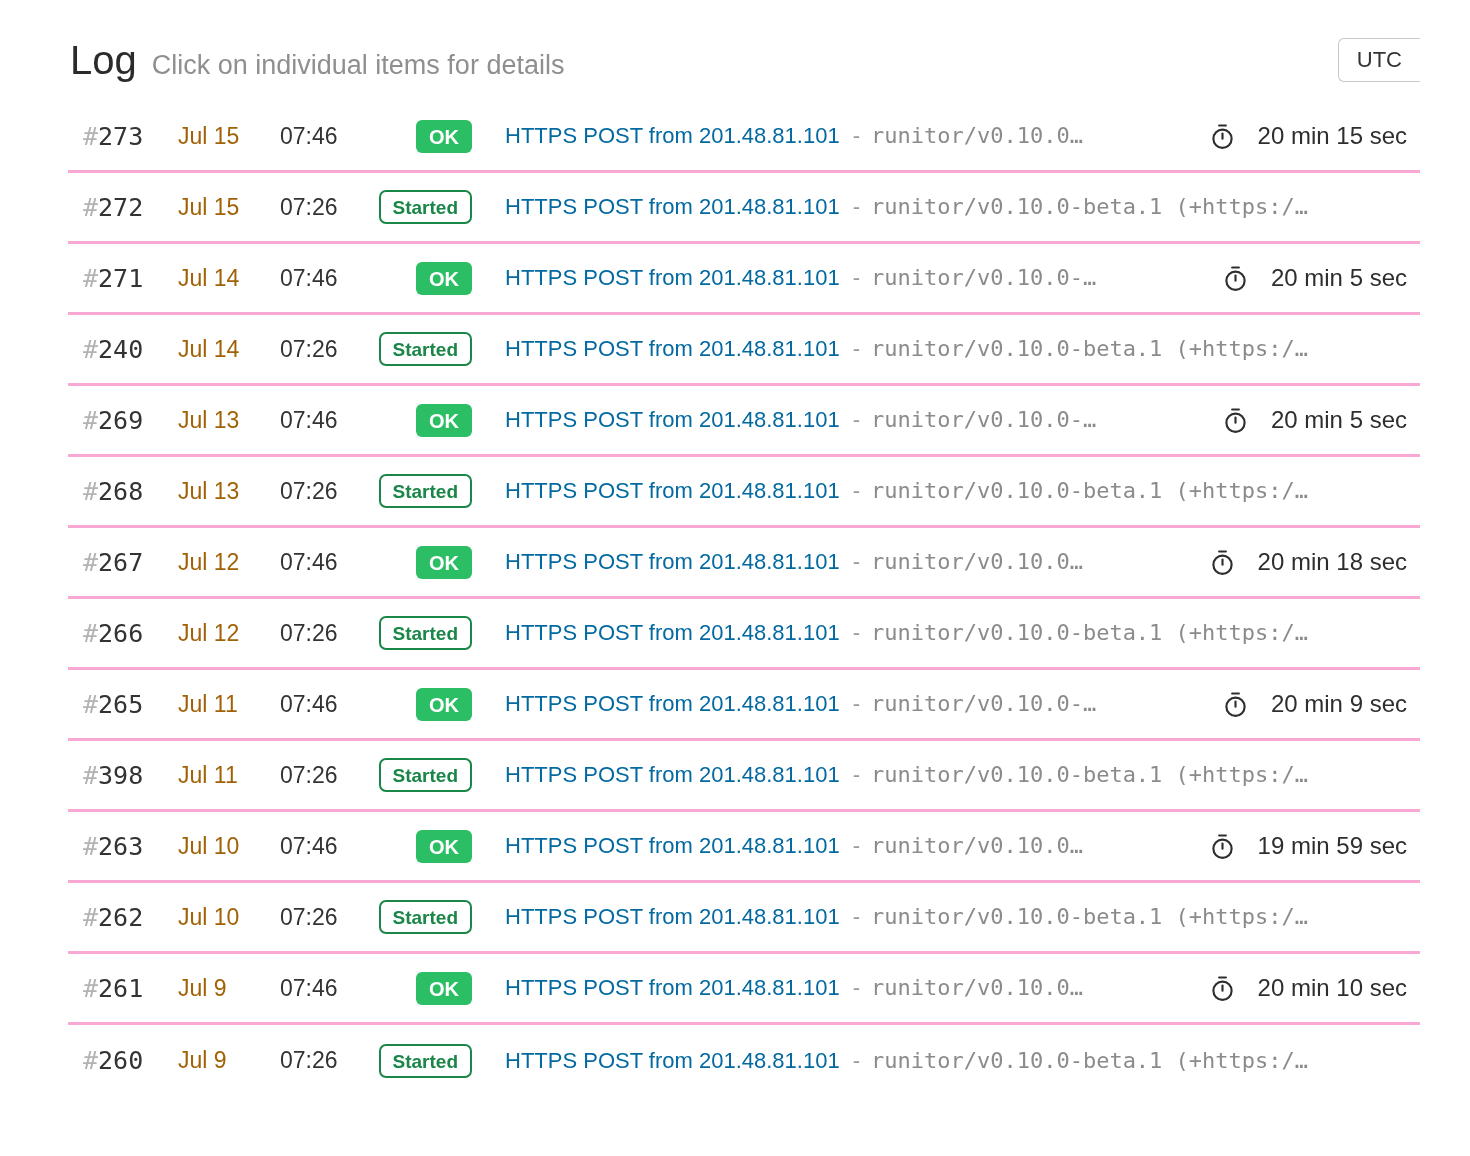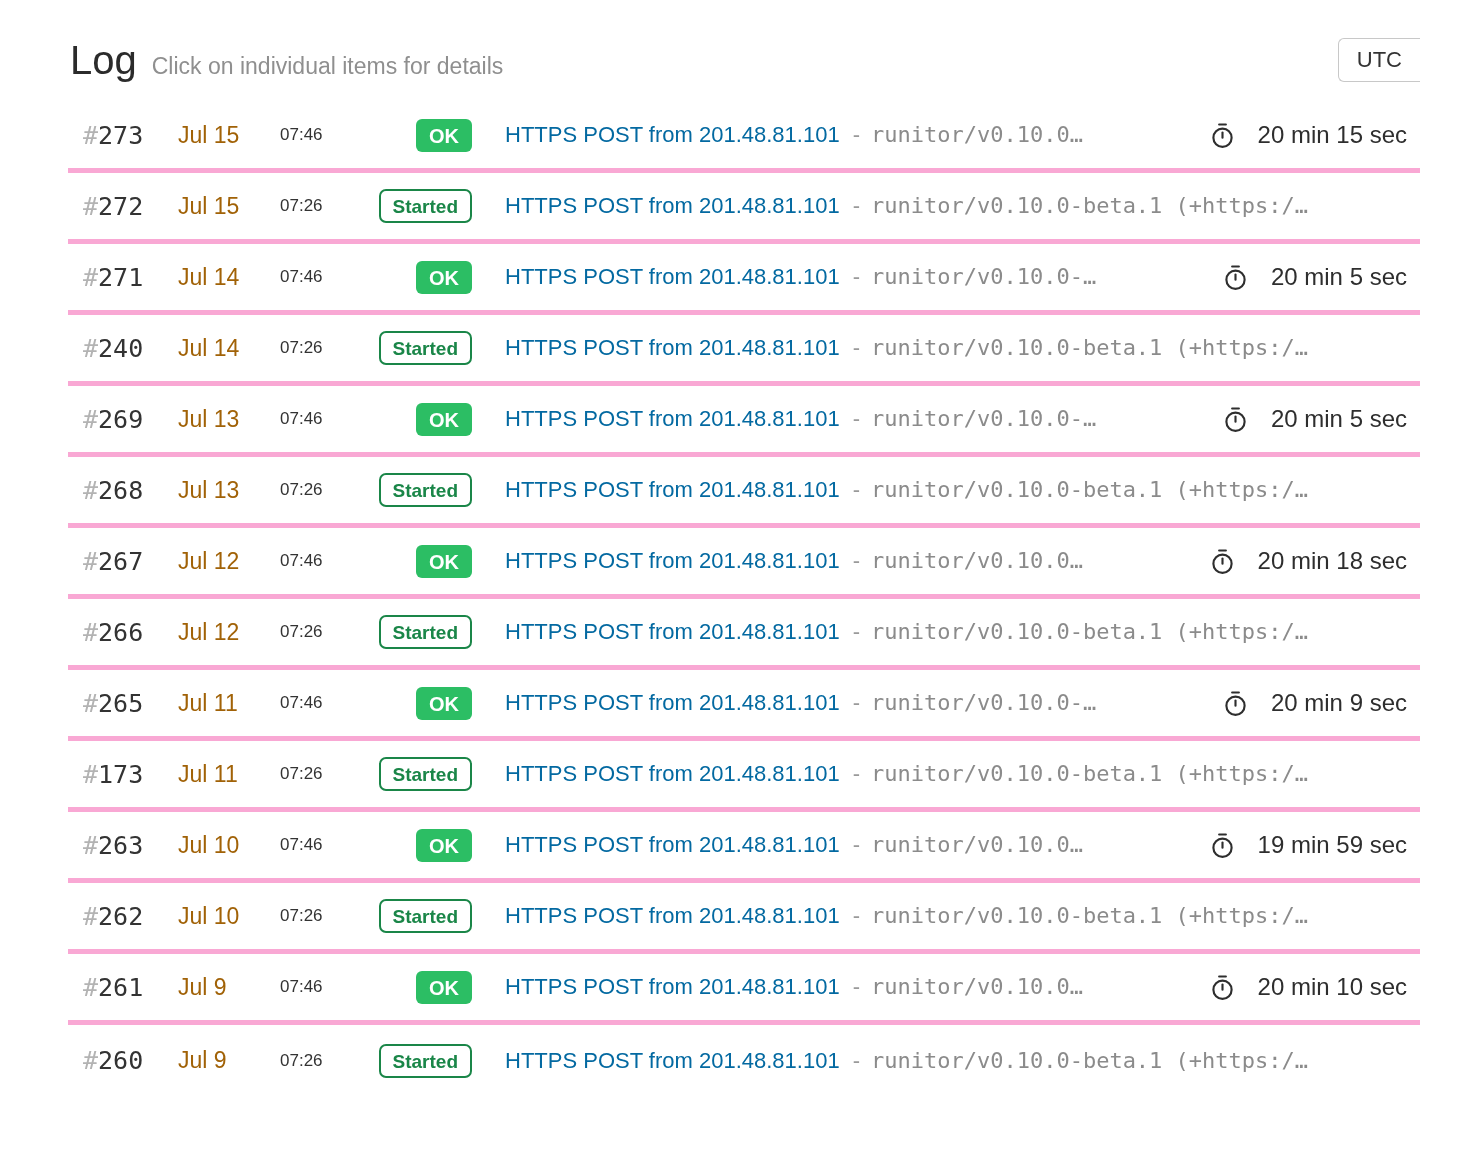--- a/index.html
+++ b/index.html
@@ -22,21 +22,21 @@
     padding-left: 2px;
   }
   .title-wrap { display: flex; align-items: baseline; gap: 15px; }
   .page-title {
     font-size: 40px;
     font-weight: 400;
     color: #2b2b2b;
     margin: 0;
     line-height: 1;
   }
-  .page-subtitle { font-size: 23px; color: #8f8f8f; text-align: center; }
+  .page-subtitle { font-size: 27px; color: #8f8f8f; text-align: center; }
 
   .btn-group { display: flex; }
   .btn {
     font-family: "Liberation Sans", sans-serif;
     font-size: 22px;
     line-height: 1;
     padding: 10px 18px;
     border: 1px solid #c8c8c8;
     background: #fff;
     color: #333;
@@ -49,36 +49,36 @@
     background: linear-gradient(#ececec, #dfdfdf);
     box-shadow: inset 0 1px 3px rgba(0,0,0,0.10);
   }
 
   
   .log-table { width: 100%; }
   .log-row {
     display: flex;
     align-items: center;
     height: 71px;
-    border-bottom: 5px solid #f9a8d4;
+    border-bottom: 3px solid #f9a8d4;
     padding: 0 13px 0 15px;
     cursor: pointer;
   }
   .log-row:last-child { border-bottom: none; }
 
   .col-num {
     width: 95px;
     flex-shrink: 0;
     font-family: "DejaVu Sans Mono", monospace;
     font-size: 25px;
     color: #333;
   }
   .col-num .hash { color: #b3b3b3; }
   .col-date { width: 102px; flex-shrink: 0; font-size: 23px; color: #a16207; }
-  .col-time { width: 98px;  flex-shrink: 0; font-size: 17px; color: #333; }
+  .col-time { width: 98px;  flex-shrink: 0; font-size: 23px; color: #333; }
 
   .col-badge {
     width: 94px;
     flex-shrink: 0;
     display: flex;
     justify-content: flex-end;
   }
   .badge {
     font-weight: bold;
     line-height: 1;
@@ -310,21 +310,21 @@
       <svg class="stopwatch" width="27" height="27" viewBox="0 0 24 24" fill="none" stroke="#2e2e2e" stroke-width="1.9" stroke-linecap="round">
         <line x1="9" y1="2.2" x2="15" y2="2.2"></line>
         <circle cx="12" cy="14" r="8.1"></circle>
         <line x1="12" y1="14" x2="12" y2="9.3"></line>
       </svg>
       <span class="dur-text">20 min 9 sec</span>
     </span>
   </div>
 
   <div class="log-row">
-    <span class="col-num"><span class="hash">#</span><span class="num">173</span></span>
+    <span class="col-num"><span class="hash">#</span><span class="num">398</span></span>
     <span class="col-date">Jul 11</span>
     <span class="col-time">07:26</span>
     <span class="col-badge">
       <span class="badge badge-started">Started</span>
     </span>
     <span class="col-msg">
       <span class="event-text">HTTPS POST from 201.48.81.101</span>
       <span class="dash">-</span>
       <span class="agent">runitor/v0.10.0-beta.1 (+https:/…</span>
     </span>

